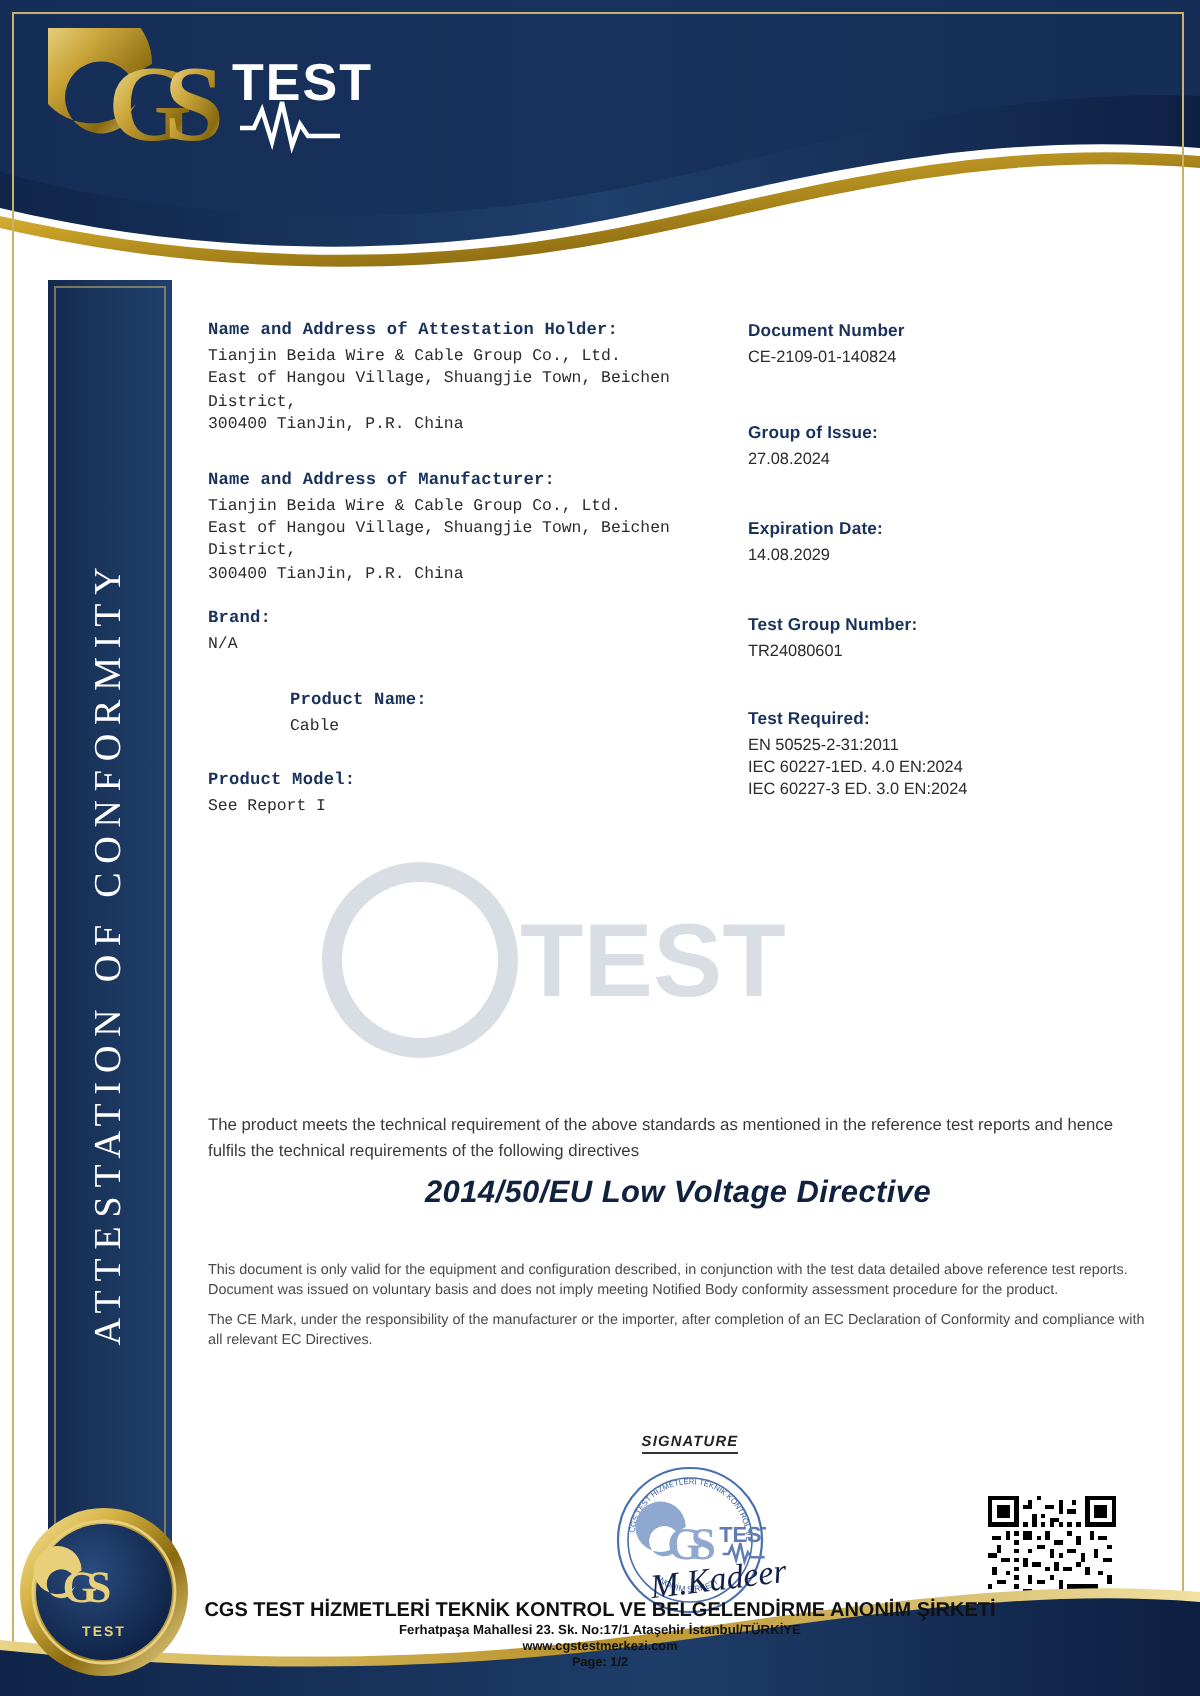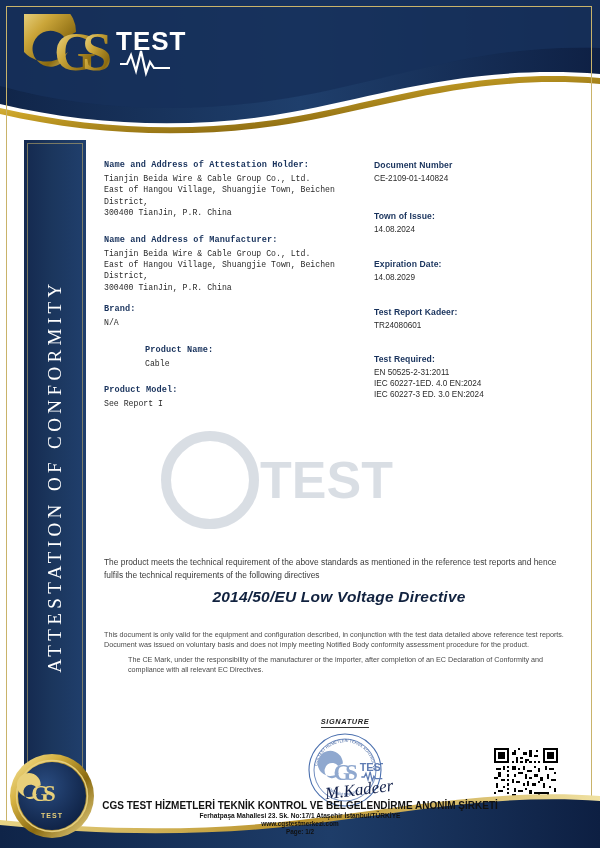--- a/index.html
+++ b/index.html
@@ -354,31 +354,31 @@
       </div>
 
       <div class="col-right">
 
         <div class="field">
           <p class="field-label">Document Number</p>
           <div class="field-value">CE-2109-01-140824</div>
         </div>
 
         <div class="field" style="margin-top:27px;">
-          <p class="field-label">Town of Issue:</p>
-          <div class="field-value">14.08.2024</div>
+          <p class="field-label">Group of Issue:</p>
+          <div class="field-value">27.08.2024</div>
         </div>
 
         <div class="field" style="margin-top:23px;">
           <p class="field-label">Expiration Date:</p>
           <div class="field-value">14.08.2029</div>
         </div>
 
         <div class="field" style="margin-top:24px;">
-          <p class="field-label">Test Report Kadeer:</p>
+          <p class="field-label">Test Group Number:</p>
           <div class="field-value">TR24080601</div>
         </div>
 
         <div class="field" style="margin-top:22px;">
           <p class="field-label">Test Required:</p>
           <div class="field-value">
             <div>EN 50525-2-31:2011</div>
             <div>IEC 60227-1ED. 4.0 EN:2024</div>
             <div>IEC 60227-3 ED. 3.0 EN:2024</div>
           </div>
@@ -387,21 +387,21 @@
       </div>
     </div>
   </div>
 
   <div class="statement">The product meets the technical requirement of the above standards as mentioned in the reference test reports and hence fulfils the technical requirements of the following directives</div>
 
   <div class="directive">2014/50/EU Low Voltage Directive</div>
 
   <div class="disclaimer">
     <p>This document is only valid for the equipment and configuration described, in conjunction with the test data detailed above reference test reports. Document was issued on voluntary basis and does not imply meeting Notified Body conformity assessment procedure for the product.</p>
-    <p style="margin-top:4px;margin-left:24px;">The CE Mark, under the responsibility of the manufacturer or the importer, after completion of an EC Declaration of Conformity and compliance with all relevant EC Directives.</p>
+    <p style="margin-top:4px;">The CE Mark, under the responsibility of the manufacturer or the importer, after completion of an EC Declaration of Conformity and compliance with all relevant EC Directives.</p>
   </div>
 
   <div class="signature-block">
     <span class="signature-label">SIGNATURE</span>
     <div class="stamp">
       <svg width="76" height="76" viewBox="0 0 76 76" xmlns="http://www.w3.org/2000/svg">
         <circle cx="38" cy="38" r="36" fill="none" stroke="#4a6fae" stroke-width="1.1"></circle>
         <circle cx="38" cy="38" r="31" fill="none" stroke="#4a6fae" stroke-width="0.8"></circle>
         <path id="stampArcTop" d="M 10,38 A 28,28 0 0 1 66,38" fill="none"></path>
         <path id="stampArcBot" d="M 12,38 A 26,26 0 0 0 64,38" fill="none"></path>

